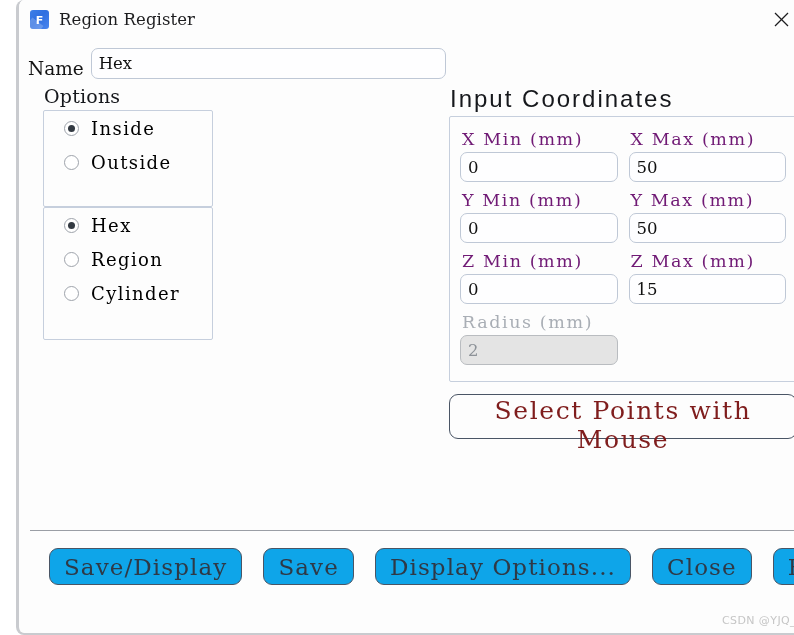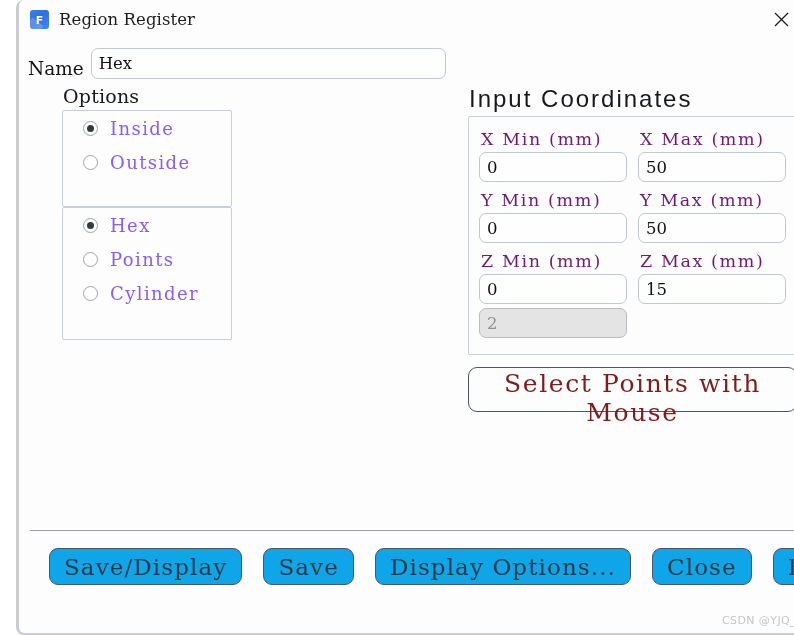--- a/index.html
+++ b/index.html
@@ -115,21 +115,20 @@
   
   .columns {
     display: flex;
     align-items: flex-start;
   }
   .col-left {
     width: 430px;
     flex: none;
     padding-left: 24px;
     box-sizing: border-box;
-    margin-left: 19px;
   }
   .col-right {
     flex: 1;
     padding-right: 11px;
     box-sizing: border-box;
   }
 
   .section-title {
     font-family: "DejaVu Serif", "Liberation Serif", serif;
     font-size: 19px;
@@ -171,21 +170,21 @@
     left: 50%; top: 50%;
     width: 7px; height: 7px;
     margin-left: -3.5px; margin-top: -3.5px;
     border-radius: 50%;
     background: #333a42;
   }
   .radio-label {
     margin-left: 12px;
     font-family: "DejaVu Serif", "Liberation Serif", serif;
     font-size: 18px;
-    color: #8b5cf6;
+    color: #000000;
     letter-spacing: 1.4px;
     white-space: nowrap;
   }
 
   
   .options-box { width: 170px; height: 97px; }
   .shapes-box  { width: 170px; height: 133px; }
 
   
   .coords-box {
@@ -324,21 +323,21 @@
         </div>
       </div>
 
       <div class="groupbox shapes-box">
         <div class="radio-row">
           <span class="radio checked"></span>
           <span class="radio-label">Hex</span>
         </div>
         <div class="radio-row">
           <span class="radio"></span>
-          <span class="radio-label">Points</span>
+          <span class="radio-label">Region</span>
         </div>
         <div class="radio-row">
           <span class="radio"></span>
           <span class="radio-label">Cylinder</span>
         </div>
       </div>
 
     </div>
 
     <div class="col-right">
@@ -372,20 +371,21 @@
             <div class="coord-label">Z Min (mm)</div>
             <input class="coord-input" type="text" value="0" style="">
           </div>
 
           <div>
             <div class="coord-label">Z Max (mm)</div>
             <input class="coord-input" type="text" value="15" style="">
           </div>
 
           <div>
+            <div class="coord-label disabled">Radius (mm)</div>
             <input class="coord-input disabled" type="text" disabled="" value="2" style="">
           </div>
 
           <div></div>
 
         </div>
       </div>
 
       <button class="select-points-btn">Select Points with Mouse</button>
 

